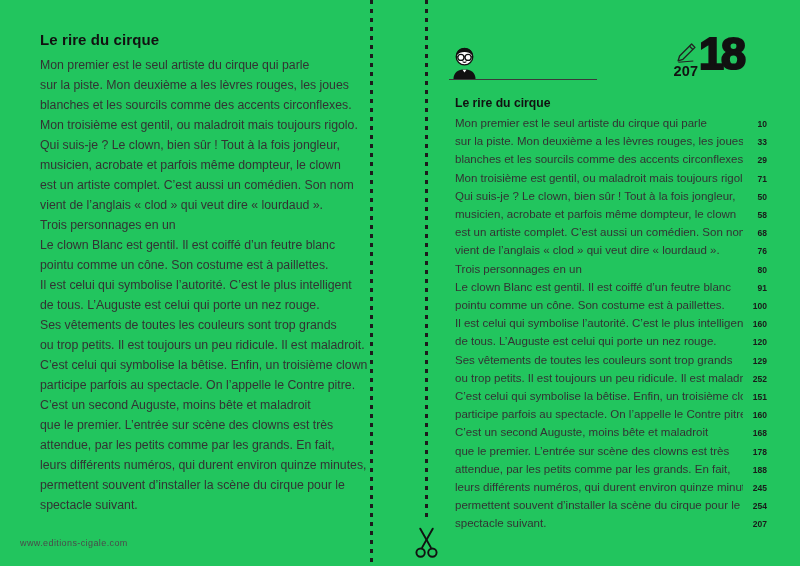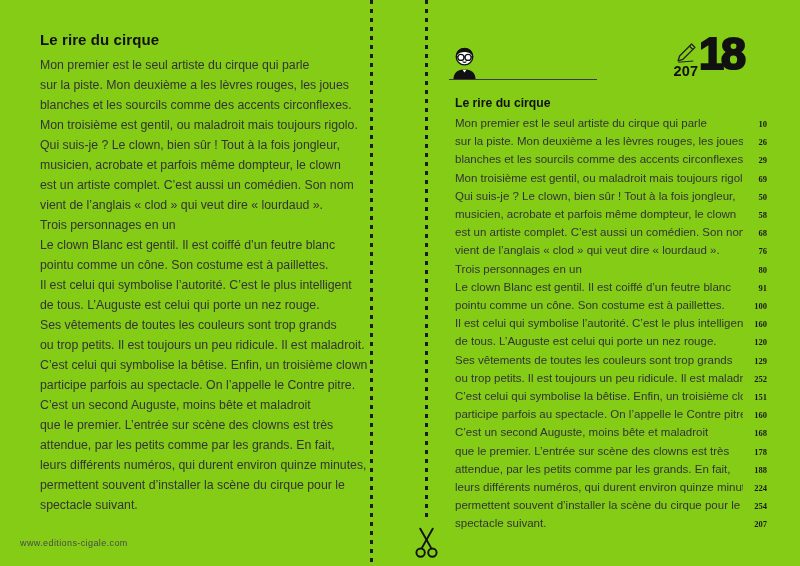--- a/index.html
+++ b/index.html
@@ -1,17 +1,17 @@
 <!DOCTYPE html>
 <html><head>
 <meta charset="utf-8">
 <style>
   html,body { margin:0; padding:0; background:#e8e8e8; }
   .sheet {
-    position:relative; width:800px; height:566px; background:#84cc16;
+    position:relative; width:800px; height:566px; background:#22c55e;
     font-family:"Liberation Sans", sans-serif; overflow:hidden; margin:0 auto;
   }
   
   .title-left {
     position:absolute; left:40px; top:31px; margin:0;
     font-size:15px; font-weight:bold; color:#111; letter-spacing:0.1px;
   }
   .lines-left { position:absolute; left:40px; top:55px; width:332px; }
   .tline { font-size:12.3px; line-height:20px; color:#333; white-space:nowrap; }
   .site-footer {
@@ -36,21 +36,21 @@
     font-size:45px; line-height:1; font-weight:900; color:#111;
     letter-spacing:-3px; -webkit-text-stroke:2.2px #111;
   }
   .title-right {
     position:absolute; left:455px; top:96px; margin:0;
     font-size:12.2px; font-weight:bold; color:#111;
   }
   .lines-right { position:absolute; left:455px; top:115px; width:312px; }
   .rline { display:flex; align-items:baseline; }
   .rtext { flex:1; font-size:11.5px; line-height:17.2px; color:#333; white-space:nowrap; overflow:hidden; }
-  .rcount { width:24px; text-align:right; font-size:8.5px; font-weight:bold; color:#1a1a1a; line-height:17.2px;font-family:Liberation Serif, serif; }
+  .rcount { width:24px; text-align:right; font-size:8.5px; font-weight:bold; color:#1a1a1a; line-height:17.2px; }
   svg { display:block; }
 </style>
 </head>
 <body>
 
 <div class="sheet">
 
   <h1 class="title-left">Le rire du cirque</h1>
   <div class="lines-left">
       <div class="tline">Mon premier est le seul artiste du cirque qui parle</div>
@@ -124,29 +124,29 @@
   <div class="big-number">18</div>
 
   <h2 class="title-right">Le rire du cirque</h2>
   <div class="lines-right">
       <div class="rline">
         <span class="rtext">Mon premier est le seul artiste du cirque qui parle</span>
         <span class="rcount">10</span>
       </div>
       <div class="rline">
         <span class="rtext">sur la piste. Mon deuxième a les lèvres rouges, les joues</span>
-        <span class="rcount">26</span>
+        <span class="rcount">33</span>
       </div>
       <div class="rline">
         <span class="rtext">blanches et les sourcils comme des accents circonflexes.</span>
         <span class="rcount">29</span>
       </div>
       <div class="rline">
         <span class="rtext">Mon troisième est gentil, ou maladroit mais toujours rigolo.</span>
-        <span class="rcount">69</span>
+        <span class="rcount">71</span>
       </div>
       <div class="rline">
         <span class="rtext">Qui suis-je ? Le clown, bien sûr ! Tout à la fois jongleur,</span>
         <span class="rcount">50</span>
       </div>
       <div class="rline">
         <span class="rtext">musicien, acrobate et parfois même dompteur, le clown</span>
         <span class="rcount">58</span>
       </div>
       <div class="rline">
@@ -200,21 +200,21 @@
       <div class="rline">
         <span class="rtext">que le premier. L’entrée sur scène des clowns est très</span>
         <span class="rcount">178</span>
       </div>
       <div class="rline">
         <span class="rtext">attendue, par les petits comme par les grands. En fait,</span>
         <span class="rcount">188</span>
       </div>
       <div class="rline">
         <span class="rtext">leurs différents numéros, qui durent environ quinze minutes,</span>
-        <span class="rcount">224</span>
+        <span class="rcount">245</span>
       </div>
       <div class="rline">
         <span class="rtext">permettent souvent d’installer la scène du cirque pour le</span>
         <span class="rcount">254</span>
       </div>
       <div class="rline">
         <span class="rtext">spectacle suivant.</span>
         <span class="rcount">207</span>
       </div>
     </div>

